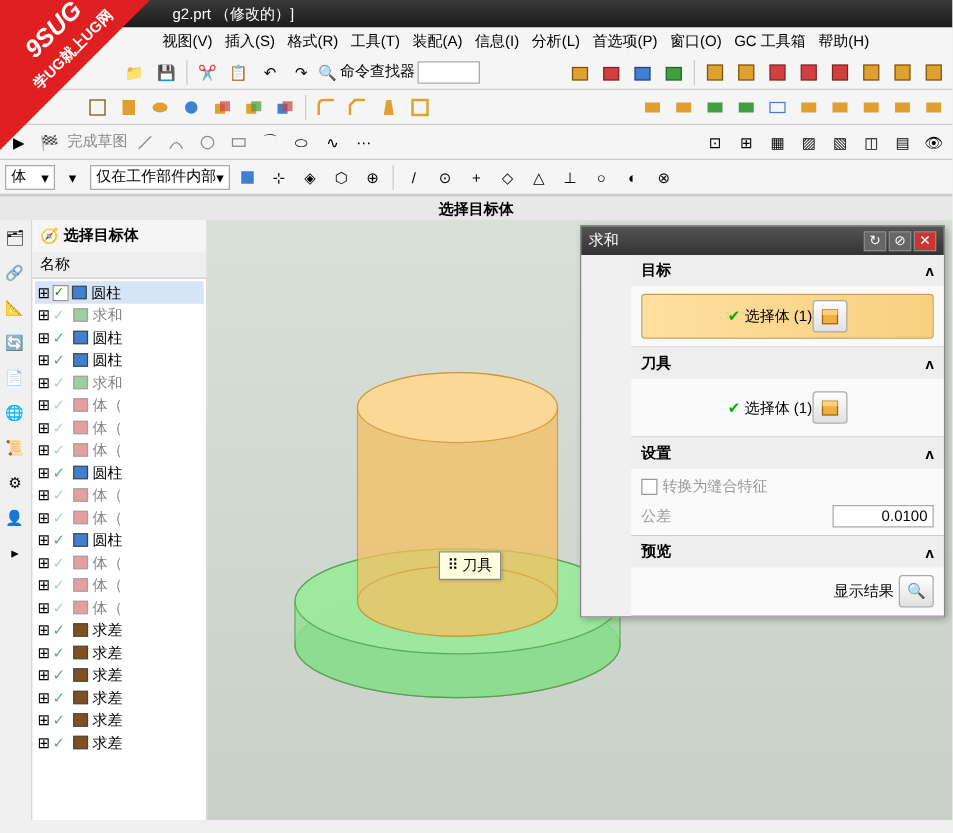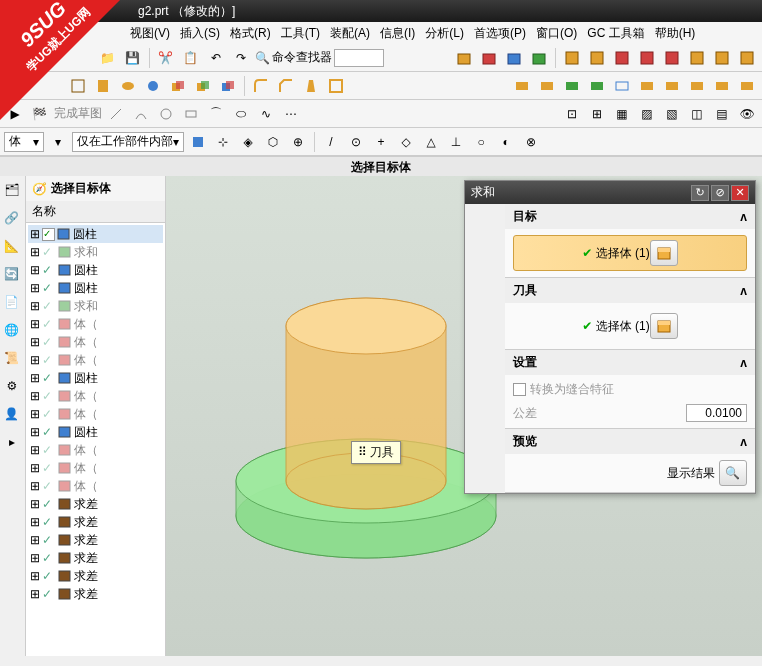--- a/index.html
+++ b/index.html
@@ -31,21 +31,21 @@
 .dlg-sec-h { background:#eee; padding:4px 8px; font-weight:bold; display:flex; justify-content:space-between; align-items:center; cursor:pointer; }
 .dlg-sec-b { padding:6px 8px; background:#fafafa; }
 .selrow { display:flex; align-items:center; justify-content:center; padding:4px; }
 .selrow.active { background:linear-gradient(90deg,#ffe0a0,#f8d080); border:1px solid #d0a040; border-radius:3px; }
 .selbtn { width:28px; height:26px; background:linear-gradient(#fefefe,#e0e0e0); border:1px solid #aaa; border-radius:3px; display:flex; align-items:center; justify-content:center; cursor:pointer; }
 .dlg-foot { padding:8px; display:flex; justify-content:flex-end; gap:6px; background:#f0f0f0; }
 .btn { padding:3px 14px; background:linear-gradient(#fefefe,#e0e0e0); border:1px solid #888; border-radius:3px; cursor:pointer; }
 .btn.ok { background:linear-gradient(#b0e090,#80c050); }
 .chk { width:13px; height:13px; border:1px solid #999; background:#fff; display:inline-block; }
 .chk.on::after { content:"✓"; color:#080; font-size:10px; position:relative; top:-3px; }
-.input { border:1px solid #aaa; background:#fff; padding:1px 4px; text-align:right; width:61px; }
+.input { border:1px solid #aaa; background:#fff; padding:1px 4px; text-align:right; width:81px; }
 .dropdown { height:20px; border:1px solid #aaa; background:#fff; padding:1px 4px; display:flex; align-items:center; justify-content:space-between; min-width:100px; }
 .triangle-corner { position:absolute; top:0; left:0; width:0; height:0; border-top:120px solid #e02020; border-right:120px solid transparent; z-index:10; }
 .corner-text { position:absolute; top:10px; left:-5px; transform:rotate(-45deg); color:#fff; font-family:Arial,sans-serif; z-index:11; text-align:center; width:110px; }
 .tooltip { position:absolute; background:#ffffe0; border:1px solid #888; padding:2px 6px; font-size:11px; box-shadow:1px 1px 2px rgba(0,0,0,.2); }
 svg.cylinder { position:absolute; }
 .cmd-find { display:flex; align-items:center; gap:2px; }
 .cmd-find input { width:50px; height:18px; border:1px solid #aaa; }
 </style>
 </head>
 <body>

